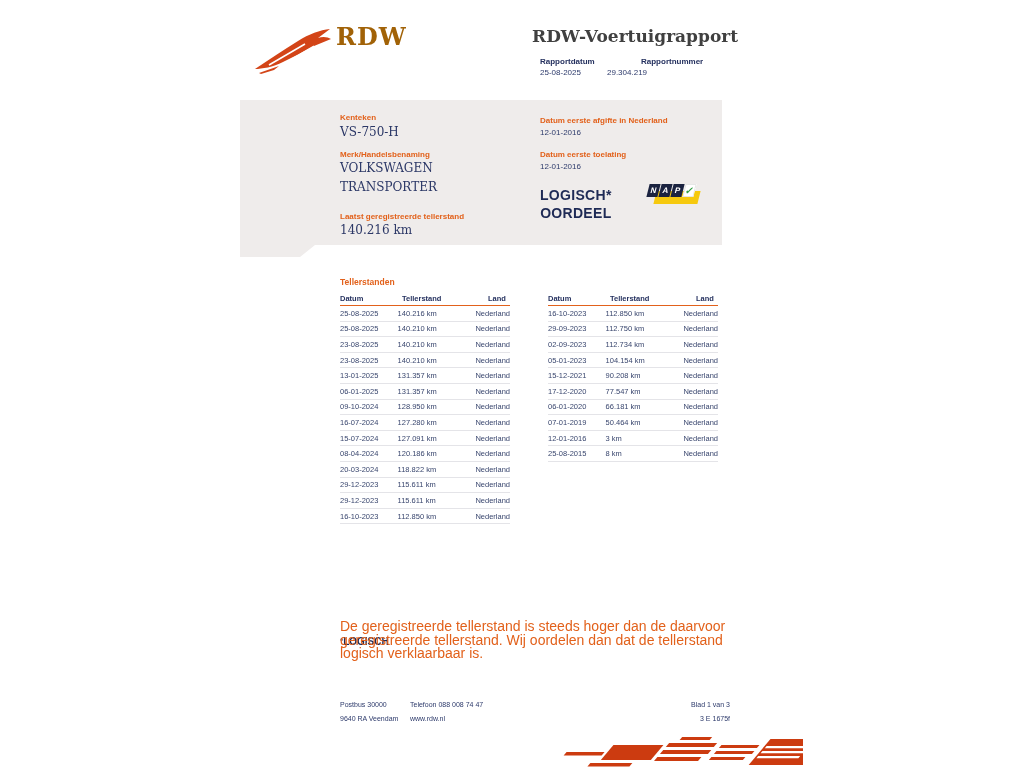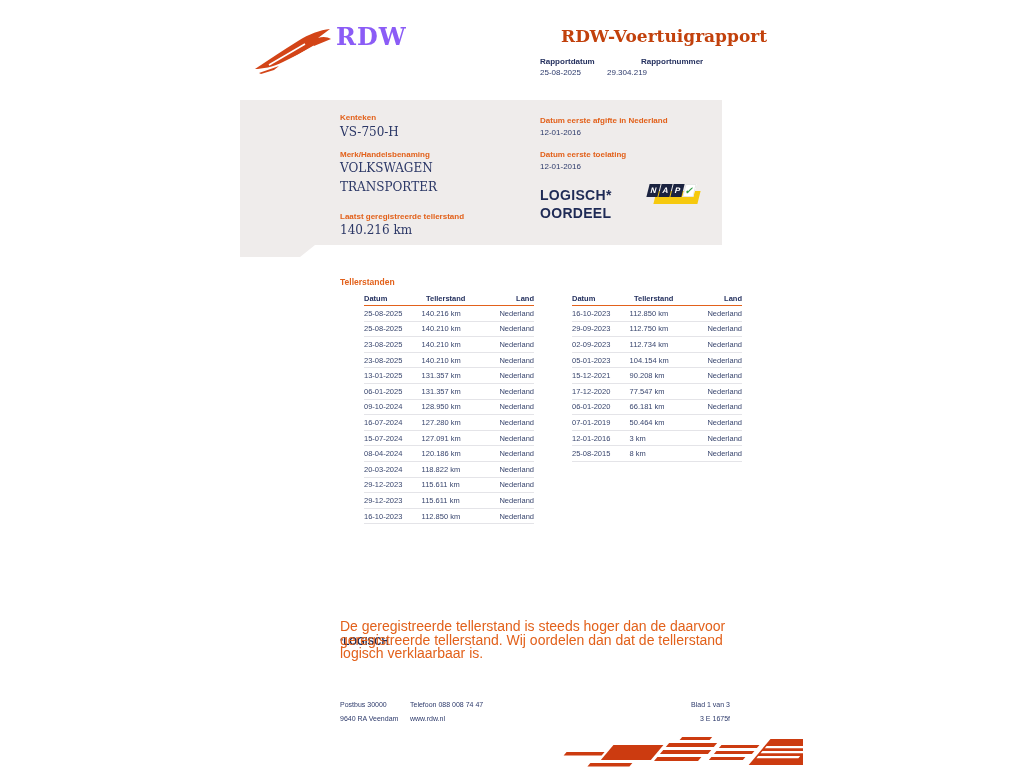--- a/index.html
+++ b/index.html
@@ -5,51 +5,52 @@
   html,body{margin:0;padding:0;}
   body{
     width:1024px;height:768px;position:relative;overflow:hidden;
     background:#ffffff;
     font-family:"Liberation Sans",sans-serif;
     color:#25315f;
   }
   .abs{position:absolute;}
 
   
-  .wordmark{left:336px;top:22px;font-family:"DejaVu Serif",serif;font-size:24px;font-weight:bold;color:#8b5cf6;letter-spacing:1px;}
-  .report-title{left:561px;top:26px;font-family:"DejaVu Serif",serif;font-size:17px;font-weight:bold;color:#c2410c;}
+  .wordmark{left:336px;top:22px;font-family:"DejaVu Serif",serif;font-size:24px;font-weight:bold;color:#a16207;letter-spacing:1px;}
+  .report-title{left:532px;top:26px;font-family:"DejaVu Serif",serif;font-size:17px;font-weight:bold;color:#404040;}
   .meta-label{font-size:8px;font-weight:bold;color:#25315f;line-height:9px;}
   .meta-value{font-size:8px;color:#2d3a6b;line-height:9px;}
 
   
   .panel{
     left:240px;top:100px;width:482px;height:158px;background:#efeceb;
     clip-path:polygon(0 0,482px 0,482px 145px,75px 145px,60px 157px,0 157px);
+    text-align:center;
   }
   .olabel{font-size:8px;font-weight:bold;color:#e2611b;line-height:9px;}
   .serif-val{font-family:"DejaVu Serif",serif;font-size:12px;color:#2b3766;line-height:19px;}
   .sans-val{font-size:8px;color:#2d3a6b;line-height:9px;}
   .verdict{font-size:14px;font-weight:bold;color:#1e2a55;line-height:18px;letter-spacing:0.3px;}
 
   
   .nap{left:408px;top:84px;width:52px;height:24px;}
   .nap-yellow{position:absolute;left:7px;top:7px;width:44px;height:13px;background:#f6c90e;transform:skewX(-14deg);}
   .nap-box{position:absolute;top:0;width:11px;height:13px;transform:skewX(-14deg);
     display:flex;align-items:center;justify-content:center;
     background:#1b2340;color:#ffffff;font-size:8px;font-weight:bold;}
   .nap-box.check{background:#ffffff;color:#2f9e44;font-size:10px;box-shadow:0 0 0 1px #e6e6e6 inset;}
 
   
   .sec-title{left:340px;top:277px;font-size:8.5px;font-weight:bold;color:#e2611b;}
-  .mtable{width:170px;font-size:7.5px;color:#39466e;margin-left:24px;}
+  .mtable{width:170px;font-size:7.5px;color:#39466e;}
   .t-head{display:flex;align-items:flex-end;height:14px;font-weight:bold;color:#25315f;border-bottom:1.4px solid #e2611b;padding-bottom:2px;}
   .t-row{display:flex;align-items:center;height:14.6px;border-bottom:1px solid #e4e4e8;}
   .c0{width:62px;text-align:left;}
   .c1{width:58px;text-align:left;}
-  .c2{flex:1;text-align:right;padding-left:24px;}
+  .c2{flex:1;text-align:center;padding-left:24px;}
 
   
   .note-title{left:340px;top:604px;font-size:10px;font-weight:bold;color:#1e2a55;margin-top:32px;}
   .note-marker{font-size:8px;vertical-align:2px;}
   .note-text{left:340px;top:620px;width:392px;font-size:14px;color:#e2611b;line-height:13.5px;}
 
   
   .foot{font-size:7px;color:#2d3a6b;line-height:14px;}
   .foot-right{text-align:right;}
 

